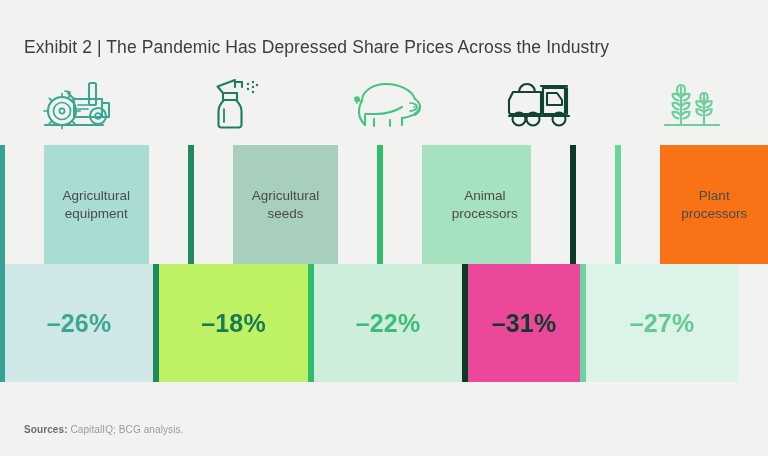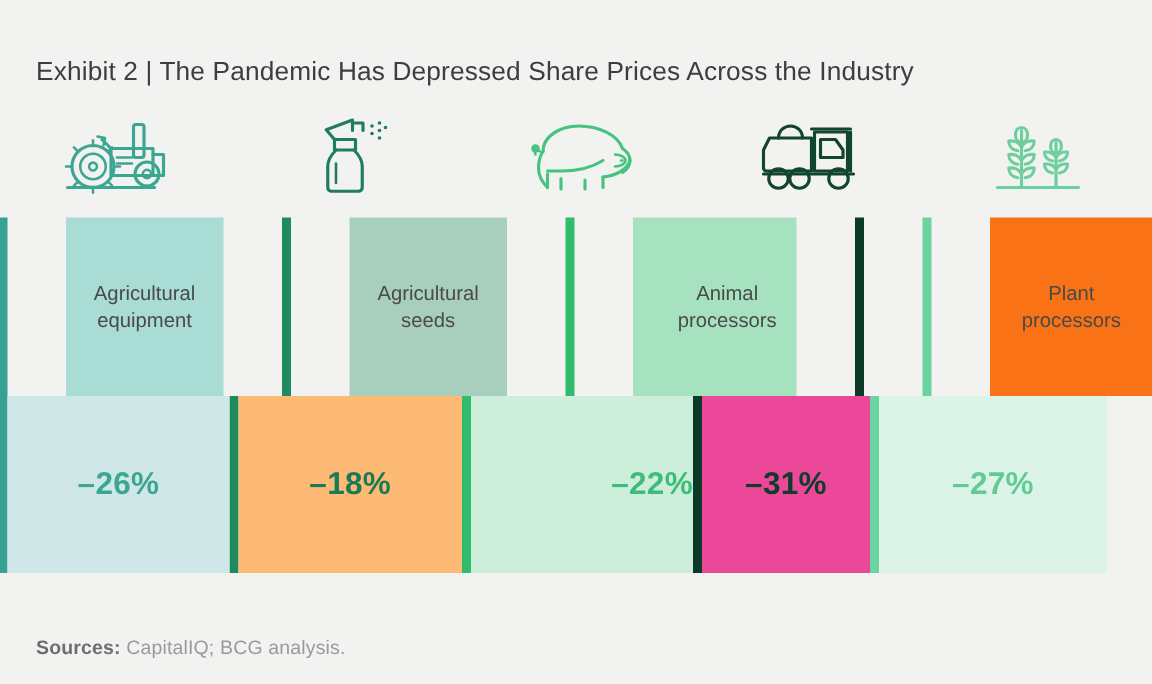--- a/index.html
+++ b/index.html
@@ -90,31 +90,31 @@
   }
 
   .label-text {
     font-size: 13.5px;
     line-height: 18px;
     color: #4a4a4a;
     font-weight: 400;
     padding: 0 8px;
   }
   .value-text {
-    font-size: 21px;
+    font-size: 25px;
     font-weight: bold;
     letter-spacing: 0.2px;
   }
 
   
   .footer {
     position: absolute;
     left: 24px;
     top: 424px;
-    font-size: 13px;
+    font-size: 10px;
     color: #9a9a9a;
     letter-spacing: 0.1px;
   }
   .footer b {
     color: #6e6e6e;
     font-weight: bold;
   }
 </style>
 </head>
 <body>
@@ -238,25 +238,25 @@
         </div>
       </div>
     </div>
 
   <div class="band-row band-values" id="value-band">
       <div class="divider" style="width: 5px; background: rgb(53, 162, 148);"></div>
       <div class="cell" style="width: 148px; background: rgb(207, 232, 231);">
         <div class="value-text" style="color: rgb(59, 167, 147);">–26%</div>
       </div>
       <div class="divider" style="width: 6px; background: rgb(31, 138, 94);"></div>
-      <div class="cell" style="width: 149px; background: #fdba74;">
+      <div class="cell" style="width: 149px; background: #bef264;">
         <div class="value-text" style="color: rgb(27, 122, 86);">–18%</div>
       </div>
       <div class="divider" style="width: 6px; background: rgb(47, 188, 109);"></div>
-      <div class="cell" style="width: 148px; background: rgb(205, 238, 219); justify-content: flex-end;">
+      <div class="cell" style="width: 148px; background: rgb(205, 238, 219);">
         <div class="value-text" style="color: rgb(61, 189, 121);">–22%</div>
       </div>
       <div class="divider" style="width: 6px; background: rgb(12, 58, 40);"></div>
       <div class="cell" style="width: 112px; background: #ec4899;">
         <div class="value-text" style="color: rgb(15, 60, 42);">–31%</div>
       </div>
       <div class="divider" style="width: 6px; background: rgb(107, 211, 157);"></div>
       <div class="cell" style="width: 152px; background: rgb(220, 243, 232);">
         <div class="value-text" style="color: rgb(98, 202, 149);">–27%</div>
       </div>

